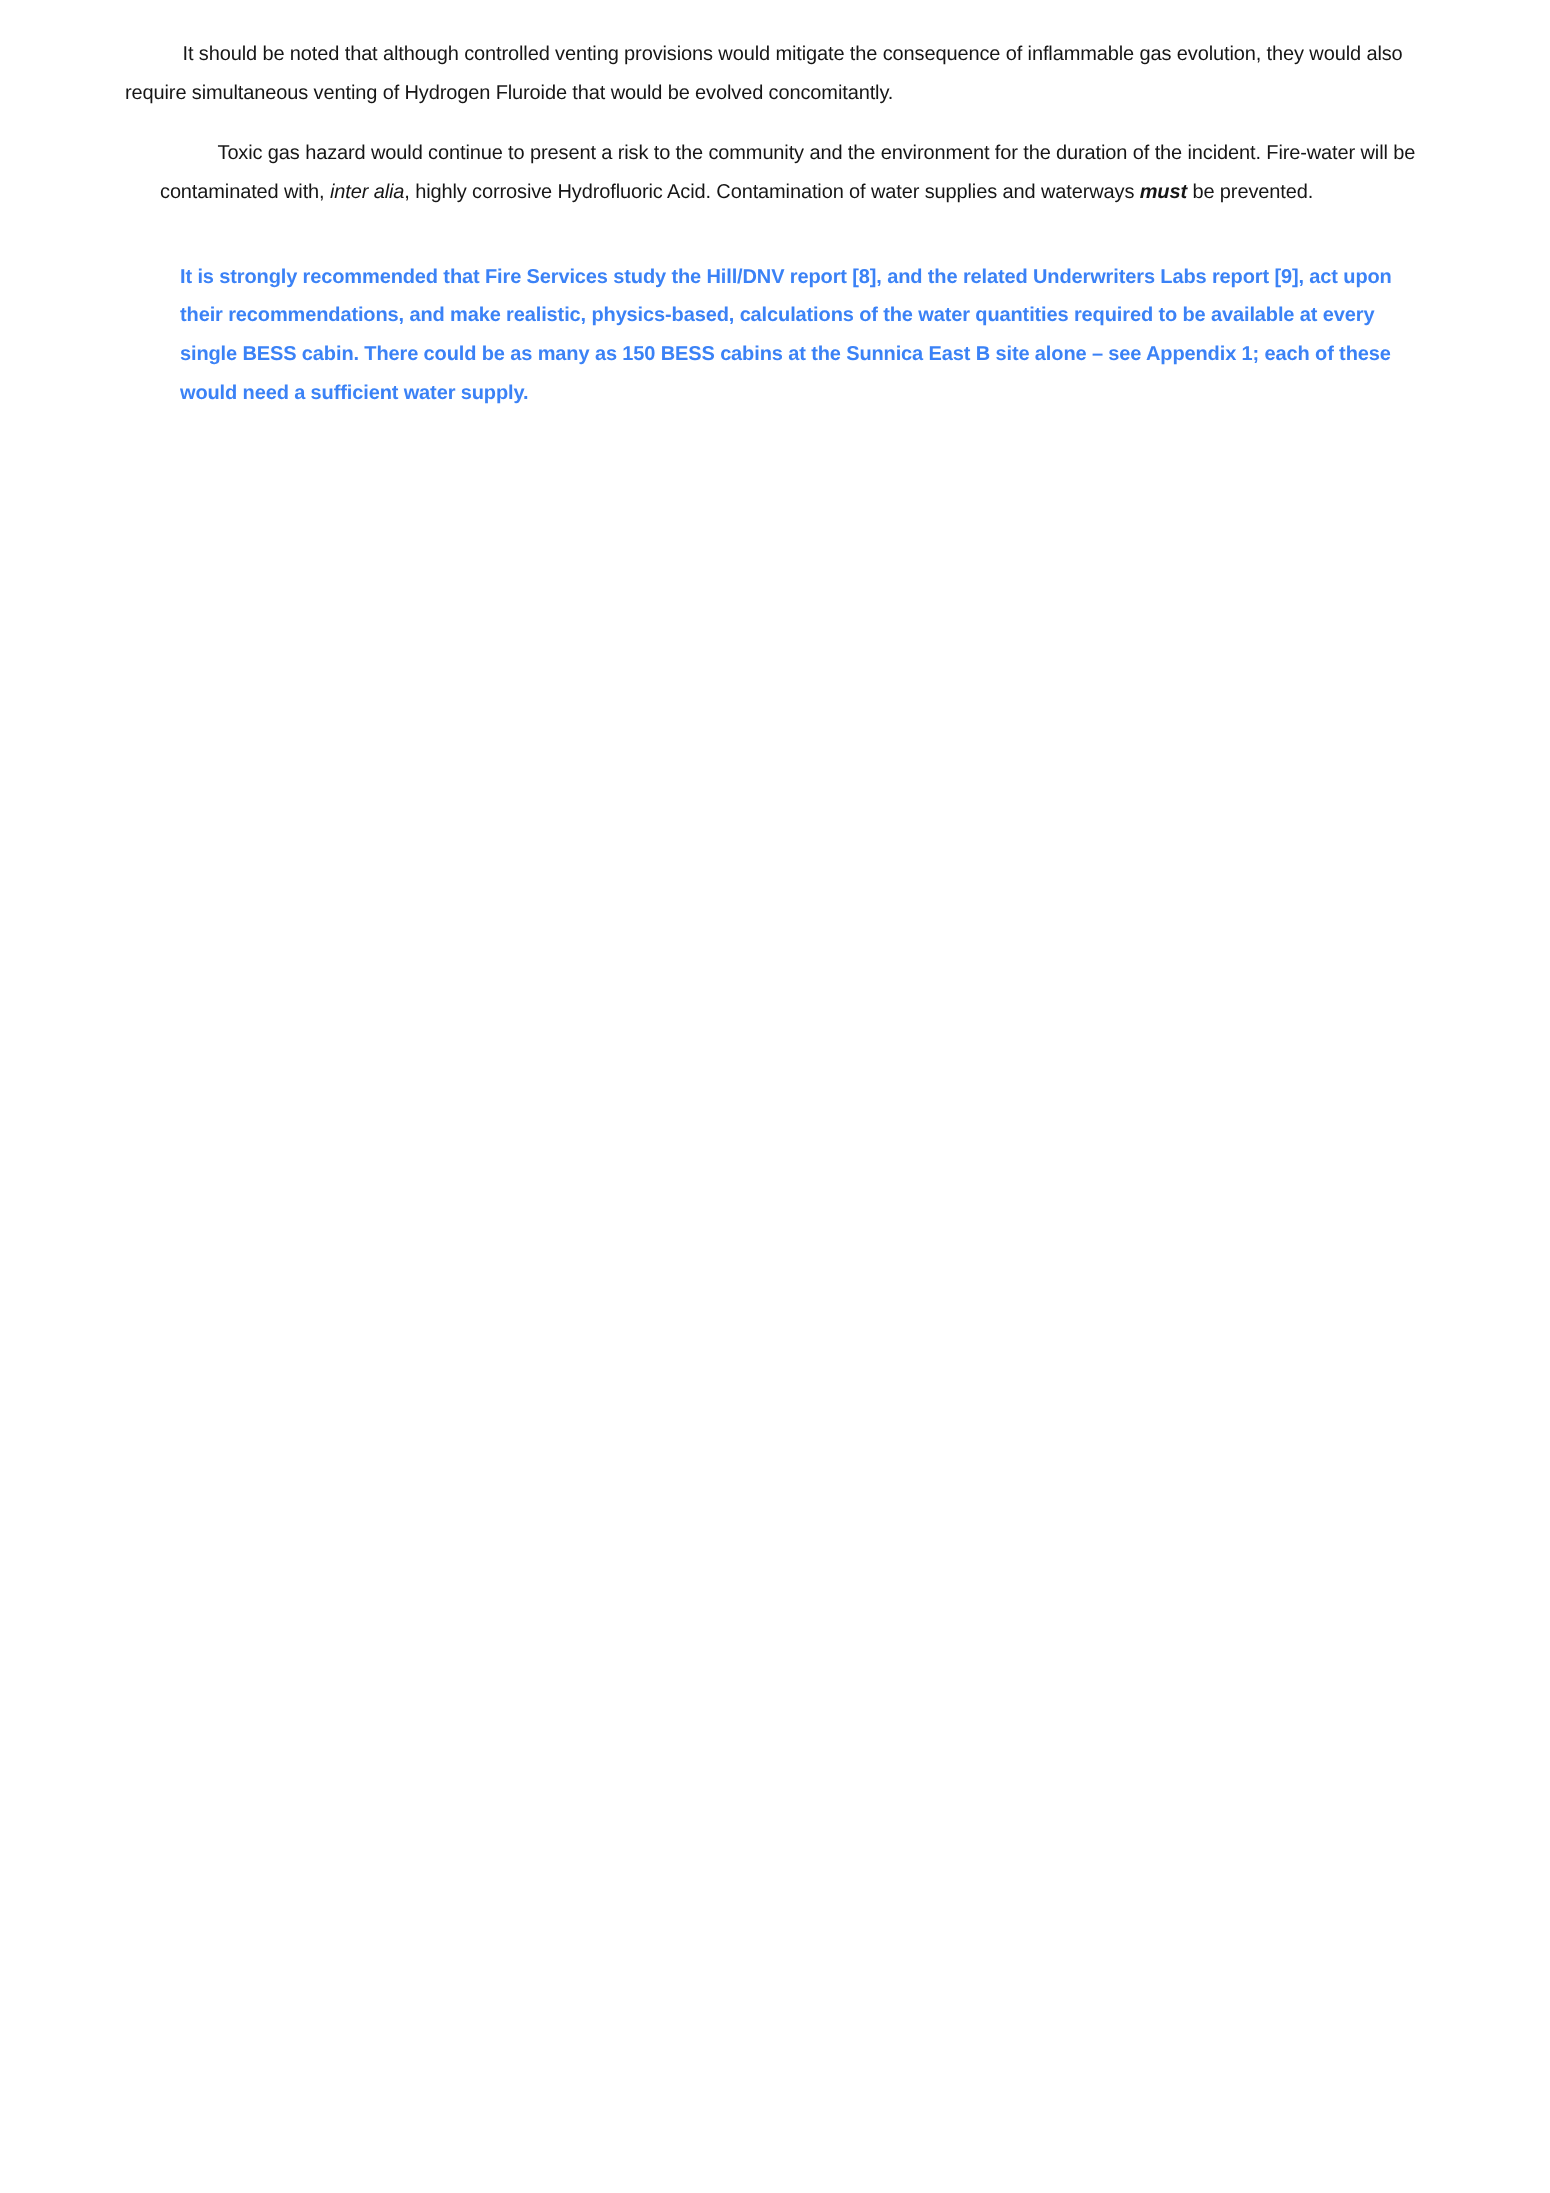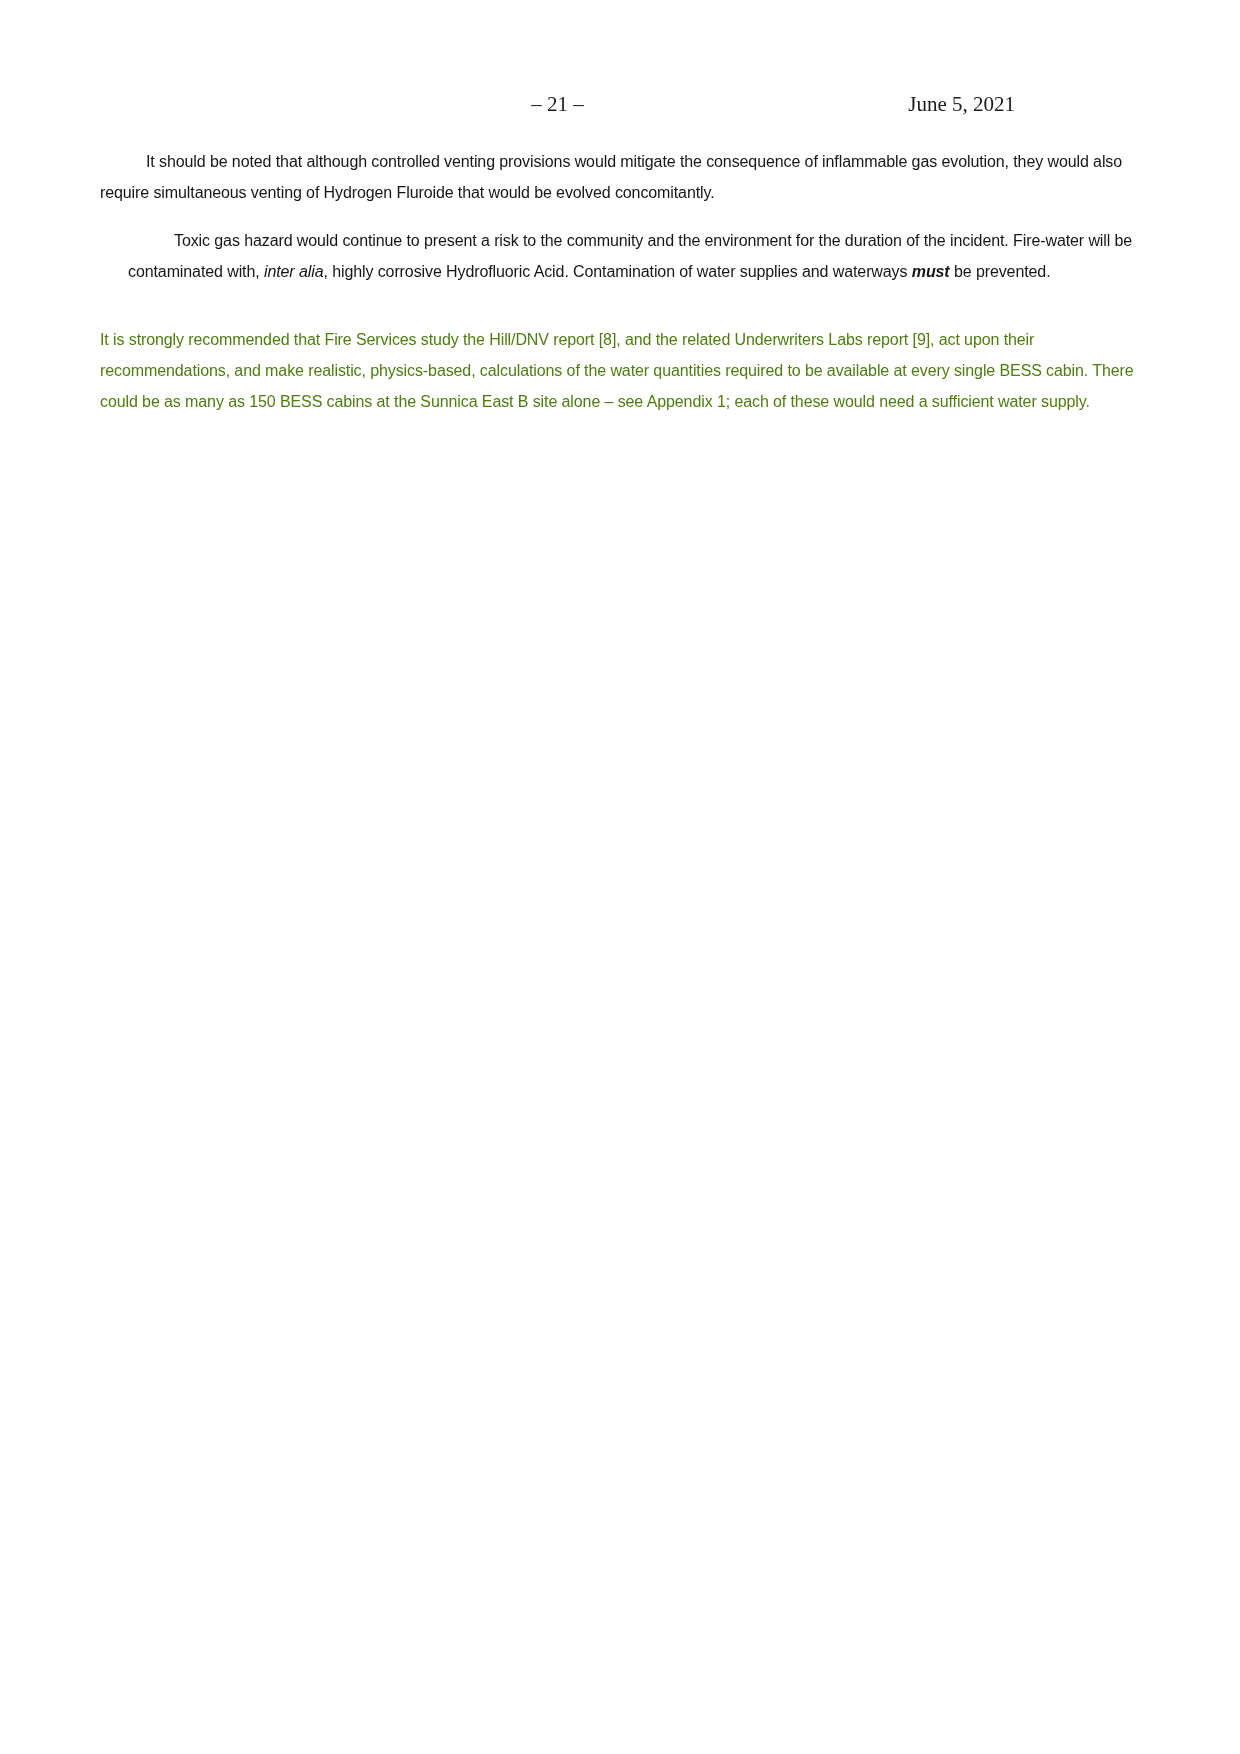--- a/index.html
+++ b/index.html
@@ -43,36 +43,33 @@
     font-size: 16px;
     line-height: 31px;
     letter-spacing: -0.1px;
     text-align: left;
   }
   .para.indent { text-indent: 46px; }
   .p1 { margin-top: 28px; }
   .p2 { margin-top: 17px; margin-left: 28px; }
   .p3 {
     margin-top: 37px;
-    font-weight: 400;
-    color: #4d7c0f;
+    font-weight: 700;
+    color: #3b82f6;
+    margin-left: 44px;
   }
   .run-italic { font-style: italic; }
   .run-bold-italic { font-style: italic; font-weight: 700; }
 </style>
 </head>
 <body>
 
 <div class="page">
   <div class="content">
 
-    <div class="page-header">
-      <span class="page-number">– 21 –</span>
-      <span class="page-date">June 5, 2021</span>
-    </div>
 
     <p class="para indent p1">It should be noted that although controlled venting provisions would mitigate the consequence of inflammable gas evolution, they would also require simultaneous venting of Hydrogen Fluroide that would be evolved concomitantly.</p>
 
     <p class="para indent p2"><span>Toxic gas hazard would continue to present a risk to the community and the environment for the duration of the incident. Fire-water will be contaminated with, </span><span class="run-italic">inter alia</span><span>, highly corrosive Hydrofluoric Acid. Contamination of water supplies and waterways </span><span class="run-bold-italic">must</span><span> be prevented.</span></p>
 
     <p class="para p3">It is strongly recommended that Fire Services study the Hill/DNV report [8], and the related Underwriters Labs report [9], act upon their recommendations, and make realistic, physics-based, calculations of the water quantities required to be available at every single BESS cabin. There could be as many as 150 BESS cabins at the Sunnica East B site alone – see Appendix 1; each of these would need a sufficient water supply.</p>
 
   </div>
 </div>
 

